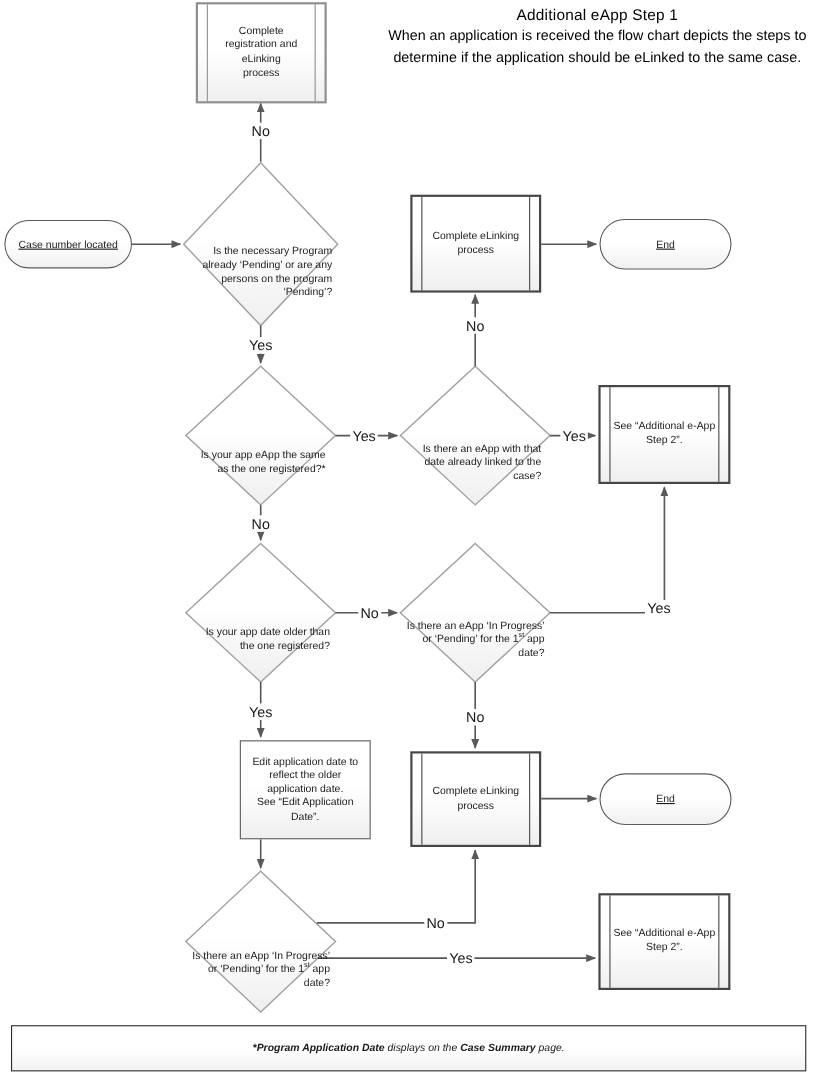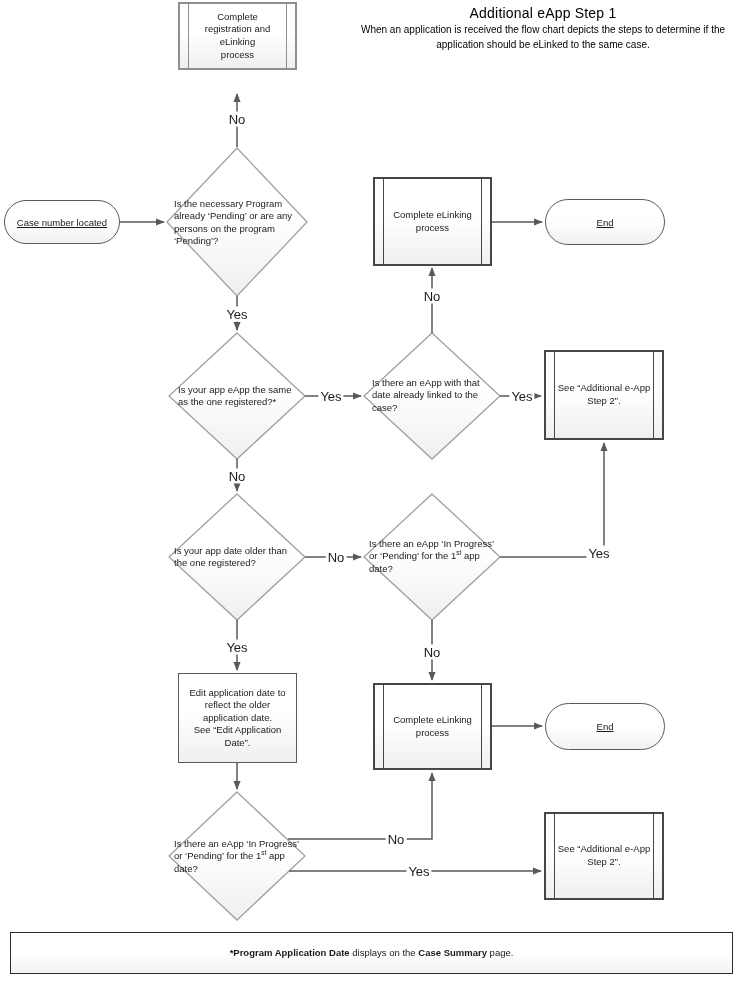--- a/index.html
+++ b/index.html
@@ -13,50 +13,50 @@
     position:absolute; box-sizing:border-box;
     background:linear-gradient(180deg,#ffffff 46%,#efefef 100%);
     display:flex; align-items:center; justify-content:center;
     text-align:center; font-size:9.5px; line-height:1.32;
   }
   .subproc { border:2px solid #464646; }
   .subproc::before,.subproc::after { content:""; position:absolute; top:0; bottom:0; width:1px; background:#464646; }
   .subproc::before { left:8px; } .subproc::after { right:8px; }
   .subproc.light { border-color:#8f8f8f; }
   .subproc.light::before,.subproc.light::after { background:#8f8f8f; }
-  .plain { border:1.5px solid #5a5a5a; }
+  .plain { border:1.5px solid #5a5a5a;margin-left:40px; }
 
   .stadium {
     position:absolute; box-sizing:border-box; border:1.4px solid #5a5a5a; border-radius:999px;
     background:linear-gradient(180deg,#ffffff 46%,#f1f1f1 100%);
     display:flex; align-items:center; justify-content:center; font-size:9.5px;text-decoration:underline;
   }
 
   .dtext {
     position:absolute; transform:translate(-50%,-50%);
-    text-align:left; font-size:9.5px; line-height:1.3;
+    text-align:right; font-size:9.5px; line-height:1.3;margin-top:25px;
   }
   .edge-label {
     position:absolute; transform:translate(-50%,-50%);
     background:#ffffff; padding:0 2px; font-size:13px; color:#1a1a1a;
   }
   .lbl { display:inline-block; }
   .preline { white-space:pre-line; }
   sup { font-size:6.5px; vertical-align:super; line-height:0; }
   b { font-weight:bold; }
 
   .title-block { position:absolute; left:348px; top:5px; width:390px; text-align:center; color:#000000; }
   .page-title { font-size:14px; letter-spacing:0.2px; }
-  .page-subtitle { font-size:10px; margin-top:1px; line-height:1.5; }
+  .page-subtitle { font-size:13px; margin-top:1px; line-height:1.5; }
 
   .footnote {
     position:absolute; box-sizing:border-box; border:1.5px solid #2b2b2b;
     background:linear-gradient(180deg,#ffffff 50%,#f2f2f2 100%);
     text-align:center; font-size:9.5px; line-height:1.5;
-    display:flex; flex-direction:column; justify-content:center;
+    display:flex; flex-direction:column; justify-content:center;font-style:italic;
   }
 </style>
 </head>
 <body>
 
 <div class="canvas">
 
   <svg class="connectors" width="744" height="983" viewBox="0 0 744 983">
     <defs>
       <linearGradient id="gshape" x1="0" y1="0" x2="0" y2="1">
@@ -95,21 +95,21 @@
       <polyline points="288,839 432,839 432,773" marker-end="url(#arrow)"></polyline>
       <line x1="289" y1="871" x2="541" y2="871" marker-end="url(#arrow)"></line>
     </g>
   </svg>
 
   <div class="title-block">
     <div class="page-title">Additional eApp Step 1</div>
     <div class="page-subtitle">When an application is received the flow chart depicts the steps to determine if the application should be eLinked to the same case.</div>
   </div>
 
-  <div class="box subproc light" style="left:178px;top:2px;width:119px;height:68px">
+  <div class="box subproc light" style="left:178px;top:2px;width:119px;height:92px">
     <span class="lbl" style="width:70px">Complete registration and eLinking process</span>
   </div>
 
   <div class="box subproc" style="left:373px;top:177px;width:119px;height:89px">
     <span class="lbl" style="width:92px">Complete eLinking process</span>
   </div>
 
   <div class="box subproc" style="left:544px;top:350px;width:120px;height:90px">
     <span class="lbl" style="width:94px">See “Additional e-App Step 2”.</span>
   </div>

